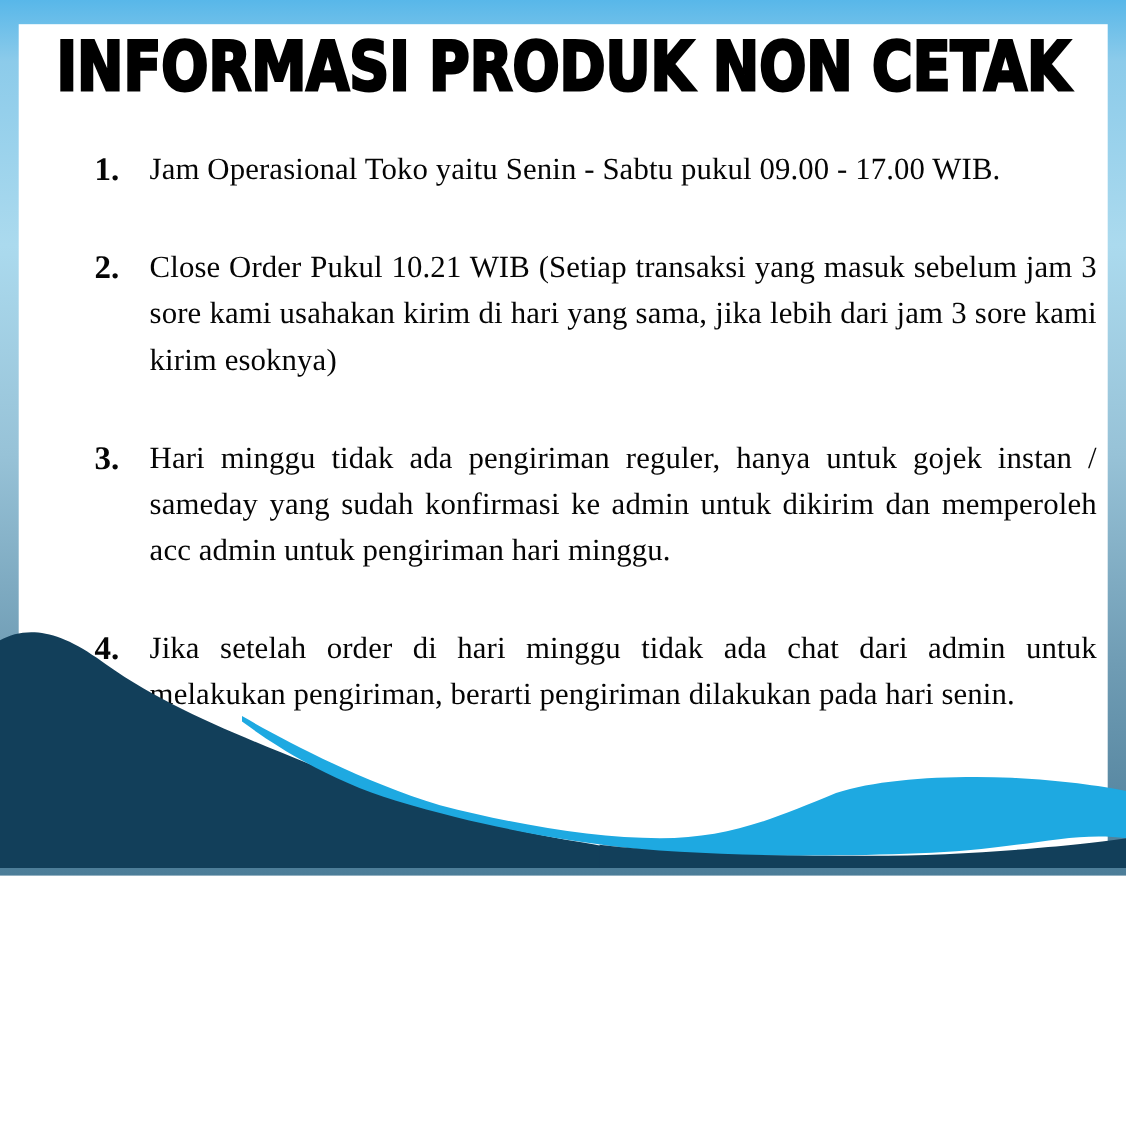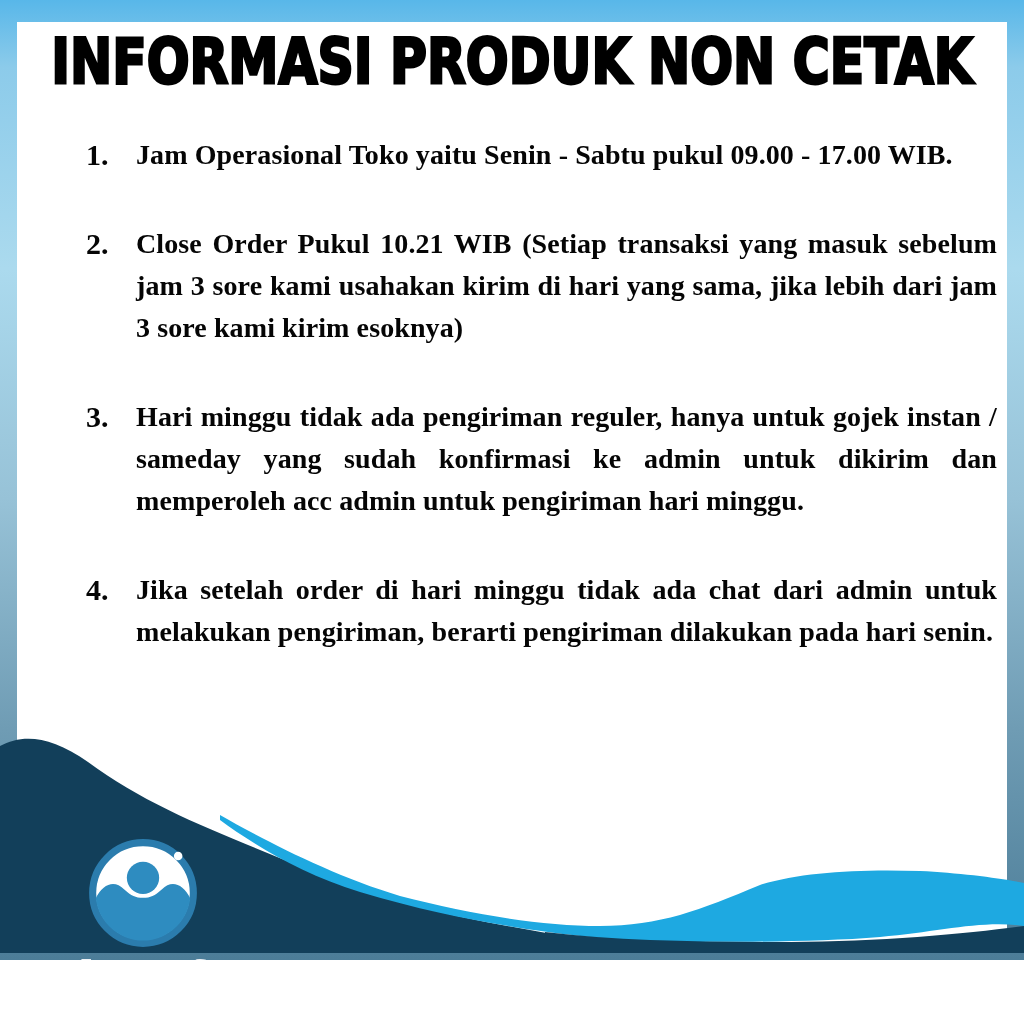--- a/index.html
+++ b/index.html
@@ -1,18 +1,18 @@
 <!DOCTYPE html>
 <html><head>
 <meta charset="utf-8">
 <style>
   html,body{margin:0;padding:0;}
   .page{
     position:relative;
-    width:1024px;height:960px;
+    width:1024px;height:796px;
     overflow:hidden;
     background:linear-gradient(180deg,
       var(--frame-top,#58b7e9) 0%,
       #8ccbea 7%,
       #abdaee 28%,
       #97c2d7 52%,
       #6f9cb4 76%,
       #4c7d98 100%);
     font-family:"Liberation Serif", serif;
   }
@@ -49,21 +49,21 @@
     width:34px;
     margin-right:16px;
     font-weight:bold;
     font-size:30px;
     line-height:42px;
     text-align:left;
     flex:none;
   }
   .txt{
     flex:1;
-    font-weight:bold;
+    font-weight:normal;
     font-size:28px;
     line-height:42px;
     text-align:justify;
     letter-spacing:0.1px;
   }
   .waves{
     position:absolute;
     left:0; bottom:7px;
     width:1024px; height:233px;
     display:block;

